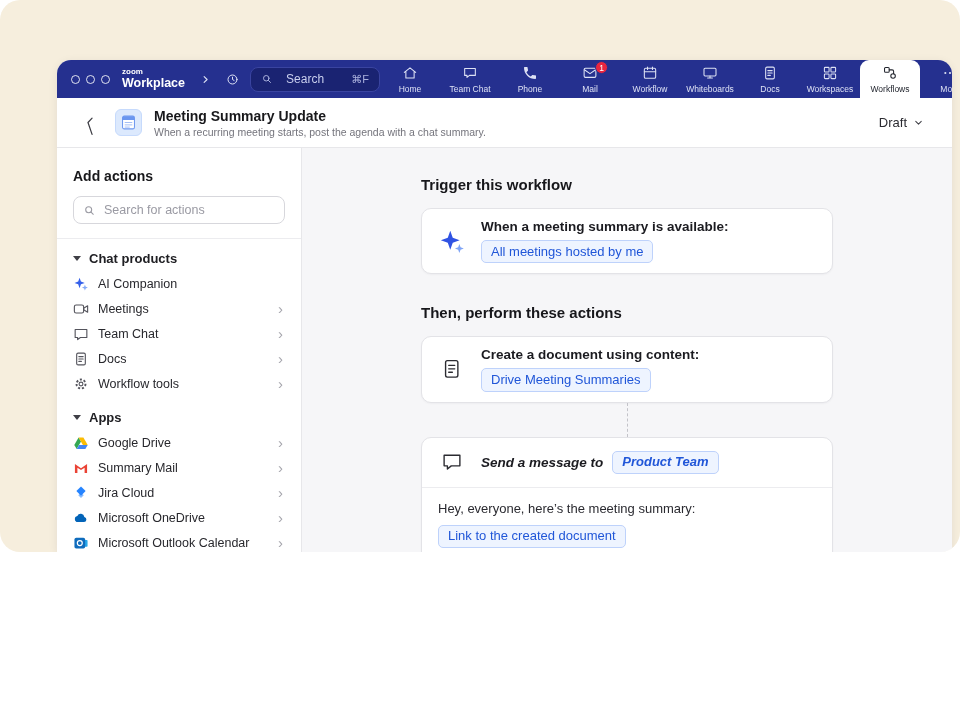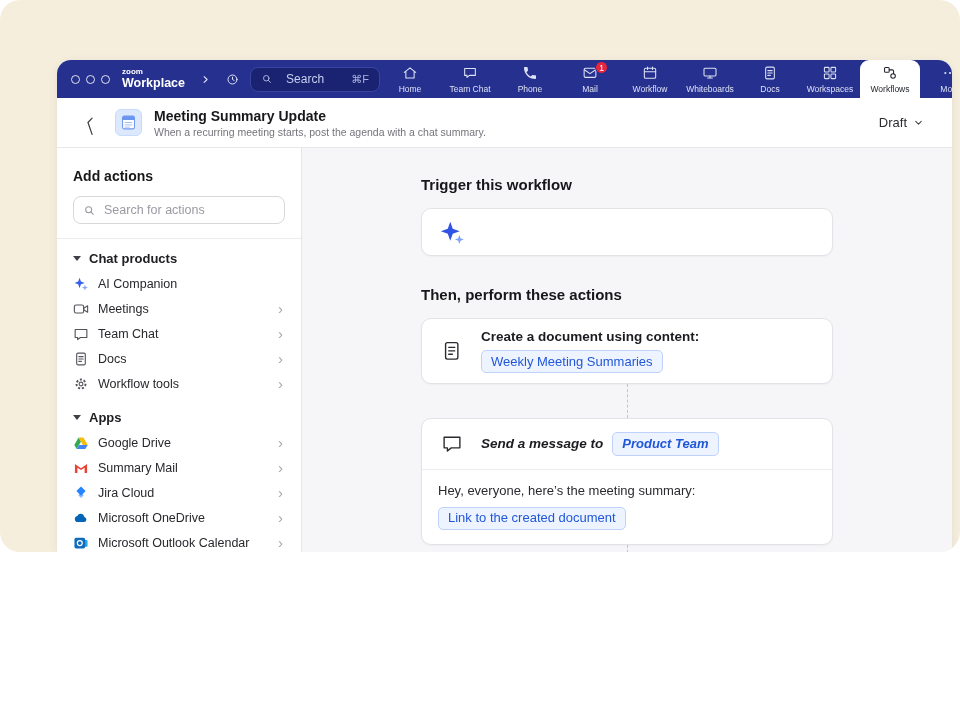--- a/index.html
+++ b/index.html
@@ -319,34 +319,38 @@
         <div class="col">
           <div class="h2">Trigger this workflow</div>
 
           <div class="card pad">
             <span class="cicon">
               <svg viewBox="0 0 24 24" width="26" height="26">
                   <path fill="#3053e3" d="M10.4 2.6 12.7 9l6.4 2.3-6.4 2.3-2.3 6.4-2.3-6.4L1.7 11.3 8.1 9z"></path>
                   <path fill="#7fa4f6" d="M18.8 14.8l1.1 3 3 1.1-3 1.1-1.1 3-1.1-3-3-1.1 3-1.1z"></path>
                 </svg>
             </span>
+            <div class="ctext">
+              <span class="cline">When a meeting summary is available:</span>
+              <span class="token">All meetings hosted by me</span>
+            </div>
           </div>
 
           <div class="h2 h2b">Then, perform these actions</div>
 
           <div class="card pad">
             <span class="cicon">
               <svg viewBox="0 0 24 24" width="22" height="22" fill="none" stroke="#2a2a30" stroke-width="1.5" stroke-linecap="round">
                   <rect x="5" y="2.8" width="13.4" height="18" rx="2"></rect>
                   <path d="M8.4 8h6.6M8.4 11.8h6.6M8.4 15.6h4"></path>
                 </svg>
             </span>
             <div class="ctext">
               <span class="cline">Create a document using content:</span>
-              <span class="token">Weekly Meeting Summaries</span>
+              <span class="token">Drive Meeting Summaries</span>
             </div>
           </div>
 
           <div class="connector c1"></div>
 
           <div class="card">
             <div class="row1">
               <span class="cicon">
                 <svg viewBox="0 0 24 24" width="22" height="22" fill="none" stroke="#2a2a30" stroke-width="1.5" stroke-linejoin="round">
                     <path d="M3.4 4.6h17.2v11.6h-9.4L7 19.6v-3.4H3.4z"></path>

